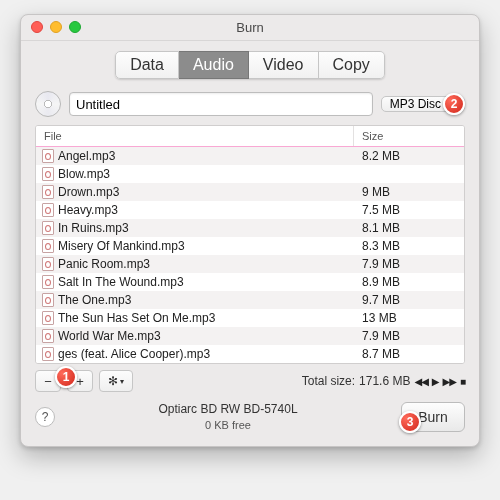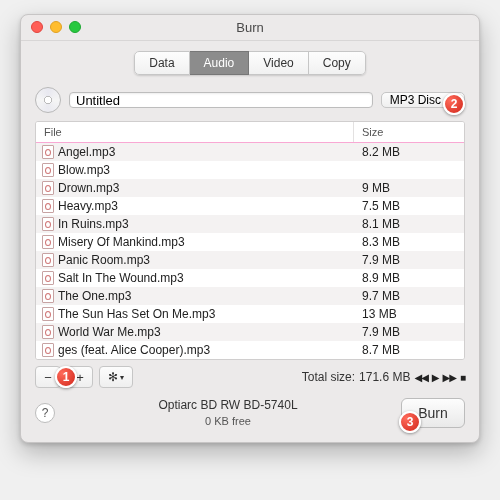--- a/index.html
+++ b/index.html
@@ -12,30 +12,30 @@
   }
   .titlebar { height: 26px; display:flex; align-items:center; justify-content:center; position:relative; border-bottom:1px solid #d8d6d6; }
   .traffic { position:absolute; left:10px; top:6px; display:flex; gap:7px; }
   .dot { width:12px; height:12px; border-radius:50%; }
   .dot.r{background:#ff5f57;border:1px solid #e14640;}
   .dot.y{background:#ffbd2e;border:1px solid #e1a124;}
   .dot.g{background:#28c840;border:1px solid #1fa833;}
   .title { font-size:13px; color:#4a4a4a; }
   .seg-row { display:flex; justify-content:center; padding:10px 0 8px; }
   .seg { display:flex; border-radius:5px; overflow:hidden; box-shadow:0 1px 2px rgba(0,0,0,0.15);}
-  .seg button { background:linear-gradient(#fdfdfd,#f1f1f1); border:1px solid #c6c6c6; border-left:none; font-size:12px; padding:4px 14px; color:#333; cursor:pointer;}
+  .seg button { background:linear-gradient(#fdfdfd,#f1f1f1); border:1px solid #c6c6c6; border-left:none; font-size:16px; padding:4px 14px; color:#333; cursor:pointer;}
   .seg button:first-child{border-left:1px solid #c6c6c6; border-radius:5px 0 0 5px;}
   .seg button:last-child{border-radius:0 5px 5px 0;}
   .seg button.active{background:#8c8c8c;color:#fff;border-color:#777;}
   .name-row{ display:flex; align-items:center; gap:8px; padding:4px 14px 8px 14px; position:relative;}
   .cd { width:26px; height:26px; border-radius:50%; background:
         radial-gradient(circle at 50% 50%, #fff 0 3px, #bbb 3px 4px, transparent 4px),
         conic-gradient(#e8e8f0,#f5f5f5,#eaeaf0,#f5f5f5,#e8e8f0);
         border:1px solid #b8b8b8;}
-  .disc-name { flex:1; height:16px; border:1px solid #bdbdbd; border-radius:4px; background:#fff; padding:2px 6px; font-size:13px; box-shadow:inset 0 1px 2px rgba(0,0,0,0.08); }
+  .disc-name { flex:1; height:24px; border:1px solid #bdbdbd; border-radius:4px; background:#fff; padding:2px 6px; font-size:13px; box-shadow:inset 0 1px 2px rgba(0,0,0,0.08); }
   .dtype { height:16px; border:1px solid #c6c6c6; border-radius:5px; background:linear-gradient(#fcfcfc,#efefef); font-size:12px; padding:0 8px; cursor:pointer; display:flex; align-items:center; gap:4px;}
   .dtype::after{content:"";display:inline-block;width:0;height:0;margin-left:2px;
      background:linear-gradient(#555,#555);}
   .updn{ display:flex; flex-direction:column; font-size:6px; line-height:6px; color:#666; margin-left:2px;}
   .list { margin:0 14px; border:1px solid #d0cece; background:#fff; border-radius:3px; overflow:hidden;}
   .hdr { display:flex; background:#fff; border-bottom:1px solid #f9a8d4; font-size:11px; color:#555;justify-content:center;}
   .hdr div { padding:4px 8px; }
   .col-f{ flex:1; border-right:1px solid #e3e1e1;}
   .col-s{ width:110px; }
   .rows { max-height:224px; overflow:hidden; }

